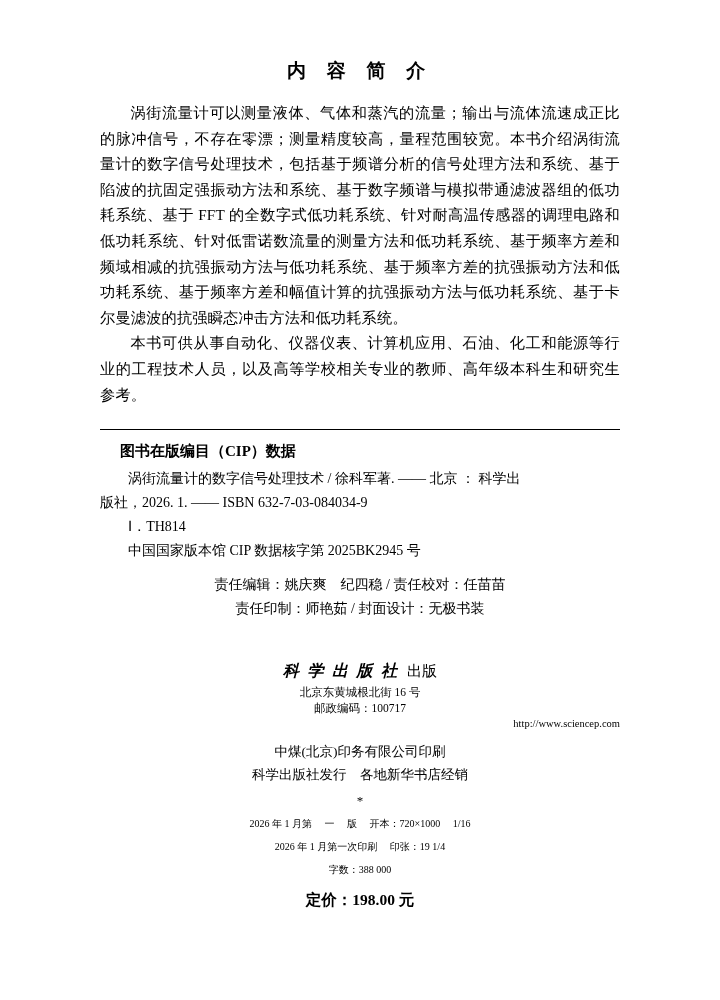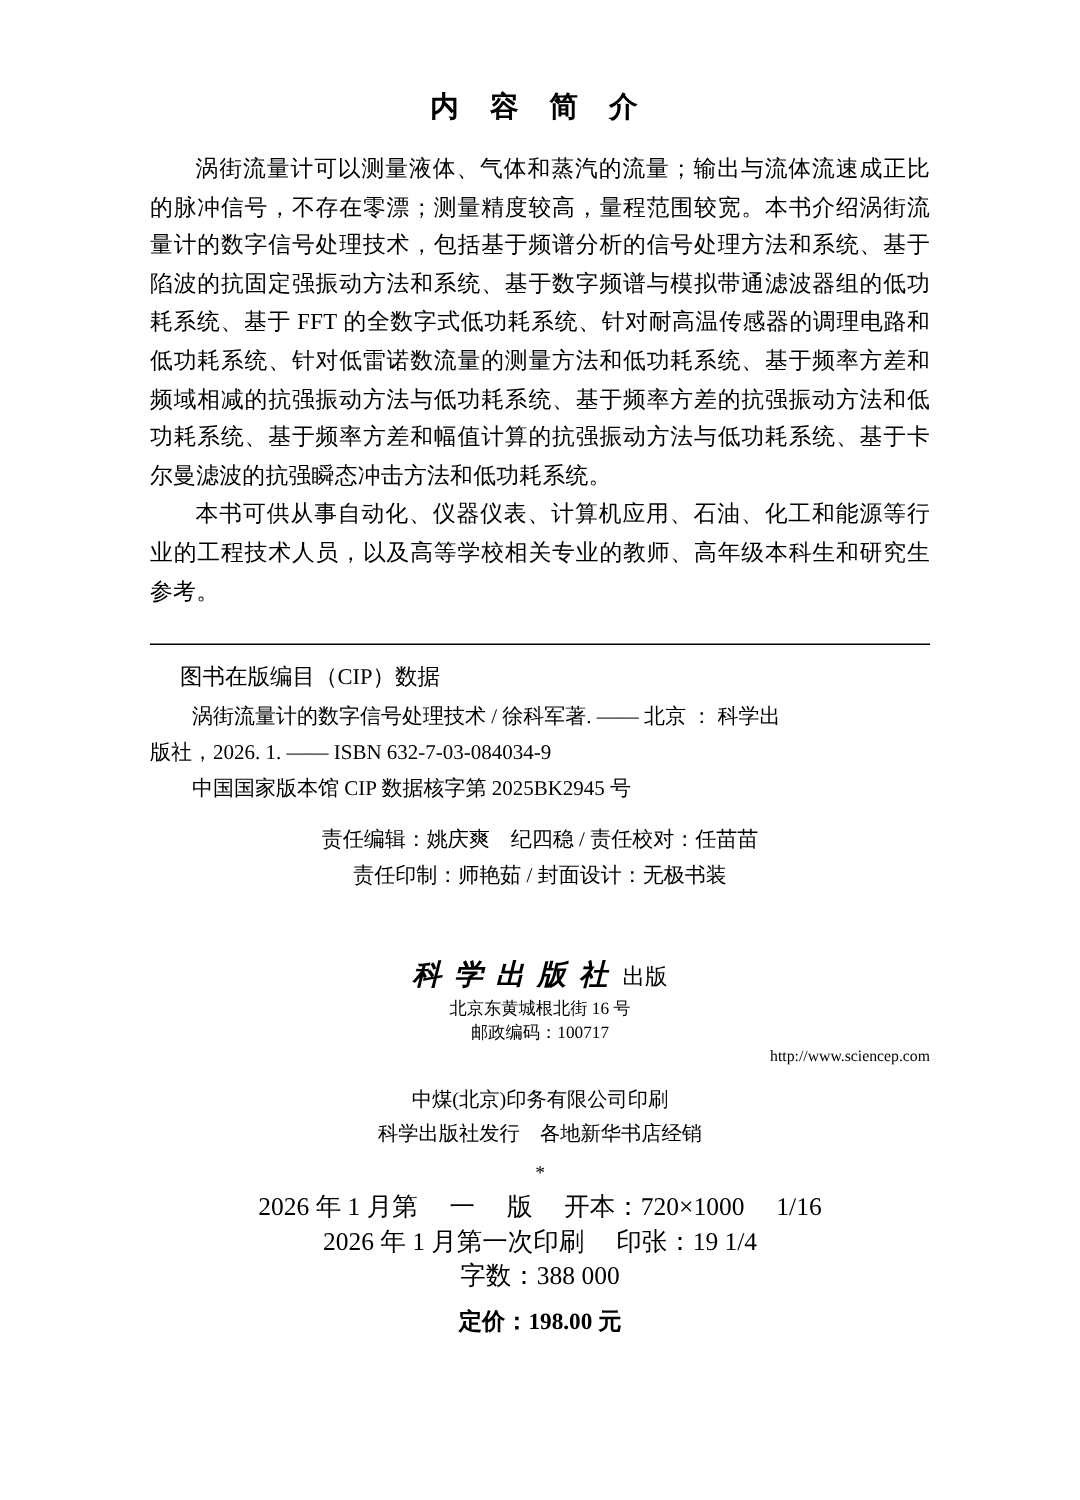--- a/index.html
+++ b/index.html
@@ -47,21 +47,21 @@
   
   .divider {
     border: none;
     border-top: 1.4px solid #000;
     margin: 22px 0 12px 0;
   }
 
   
   .cip-heading {
     font-size: 15px;
-    font-weight: normal;
+    font-weight: bold;
     margin: 0 0 6px 20px;
   }
   .cip-line {
     font-size: 14px;
     line-height: 24px;
     margin: 0;
   }
   .cip-indent-2 { text-indent: 2em; }
 
   
@@ -71,24 +71,24 @@
     line-height: 24px;
     margin-top: 10px;
   }
 
   
   .publisher {
     text-align: center;
     margin-top: 40px;
   }
   .publisher-name {
-    font-size: 19px;
+    font-size: 16px;
     font-weight: bold;
     font-style: italic;
-    font-family: Liberation Serif, serif;
+    font-family: Liberation Sans, sans-serif;
     letter-spacing: 2px;
   }
   .publisher-suffix {
     font-size: 15px;
     font-weight: normal;
     font-style: normal;
     letter-spacing: 0;
     margin-left: 8px;
   }
   .pub-line {
@@ -111,21 +111,21 @@
     margin-top: 9px;
   }
   .star {
     text-align: center;
     font-size: 13px;
     line-height: 18px;
     margin-top: 6px;
   }
   .specs {
     text-align: center;
-    font-size: 17px;
+    font-size: 10px;
     line-height: 23px;
     margin-top: 2px;
   }
   .price {
     text-align: center;
     font-size: 15.5px;
     font-weight: bold;
     margin-top: 9px;
   }
   .note {
@@ -146,20 +146,21 @@
     <p>涡街流量计可以测量液体、气体和蒸汽的流量；输出与流体流速成正比的脉冲信号，不存在零漂；测量精度较高，量程范围较宽。本书介绍涡街流量计的数字信号处理技术，包括基于频谱分析的信号处理方法和系统、基于陷波的抗固定强振动方法和系统、基于数字频谱与模拟带通滤波器组的低功耗系统、基于 FFT 的全数字式低功耗系统、针对耐高温传感器的调理电路和低功耗系统、针对低雷诺数流量的测量方法和低功耗系统、基于频率方差和频域相减的抗强振动方法与低功耗系统、基于频率方差的抗强振动方法和低功耗系统、基于频率方差和幅值计算的抗强振动方法与低功耗系统、基于卡尔曼滤波的抗强瞬态冲击方法和低功耗系统。</p>
     <p>本书可供从事自动化、仪器仪表、计算机应用、石油、化工和能源等行业的工程技术人员，以及高等学校相关专业的教师、高年级本科生和研究生参考。</p>
   </div>
 
   <hr class="divider">
 
   <div class="cip-block">
     <div class="cip-heading">图书在版编目（CIP）数据</div>
     <p class="cip-line cip-indent-2">涡街流量计的数字信号处理技术 / 徐科军著. —— 北京 ： 科学出</p>
     <p class="cip-line">版社，2026. 1. —— ISBN 632-7-03-084034-9</p>
+    <p class="cip-line cip-indent-2">Ⅰ．TH814</p>
     <p class="cip-line cip-indent-2">中国国家版本馆 CIP 数据核字第 2025BK2945 号</p>
   </div>
 
   <div class="credits">
     <div>责任编辑：姚庆爽　纪四稳 / 责任校对：任苗苗</div>
     <div>责任印制：师艳茹 / 封面设计：无极书装</div>
   </div>
 
   <div class="publisher">
     <div>

